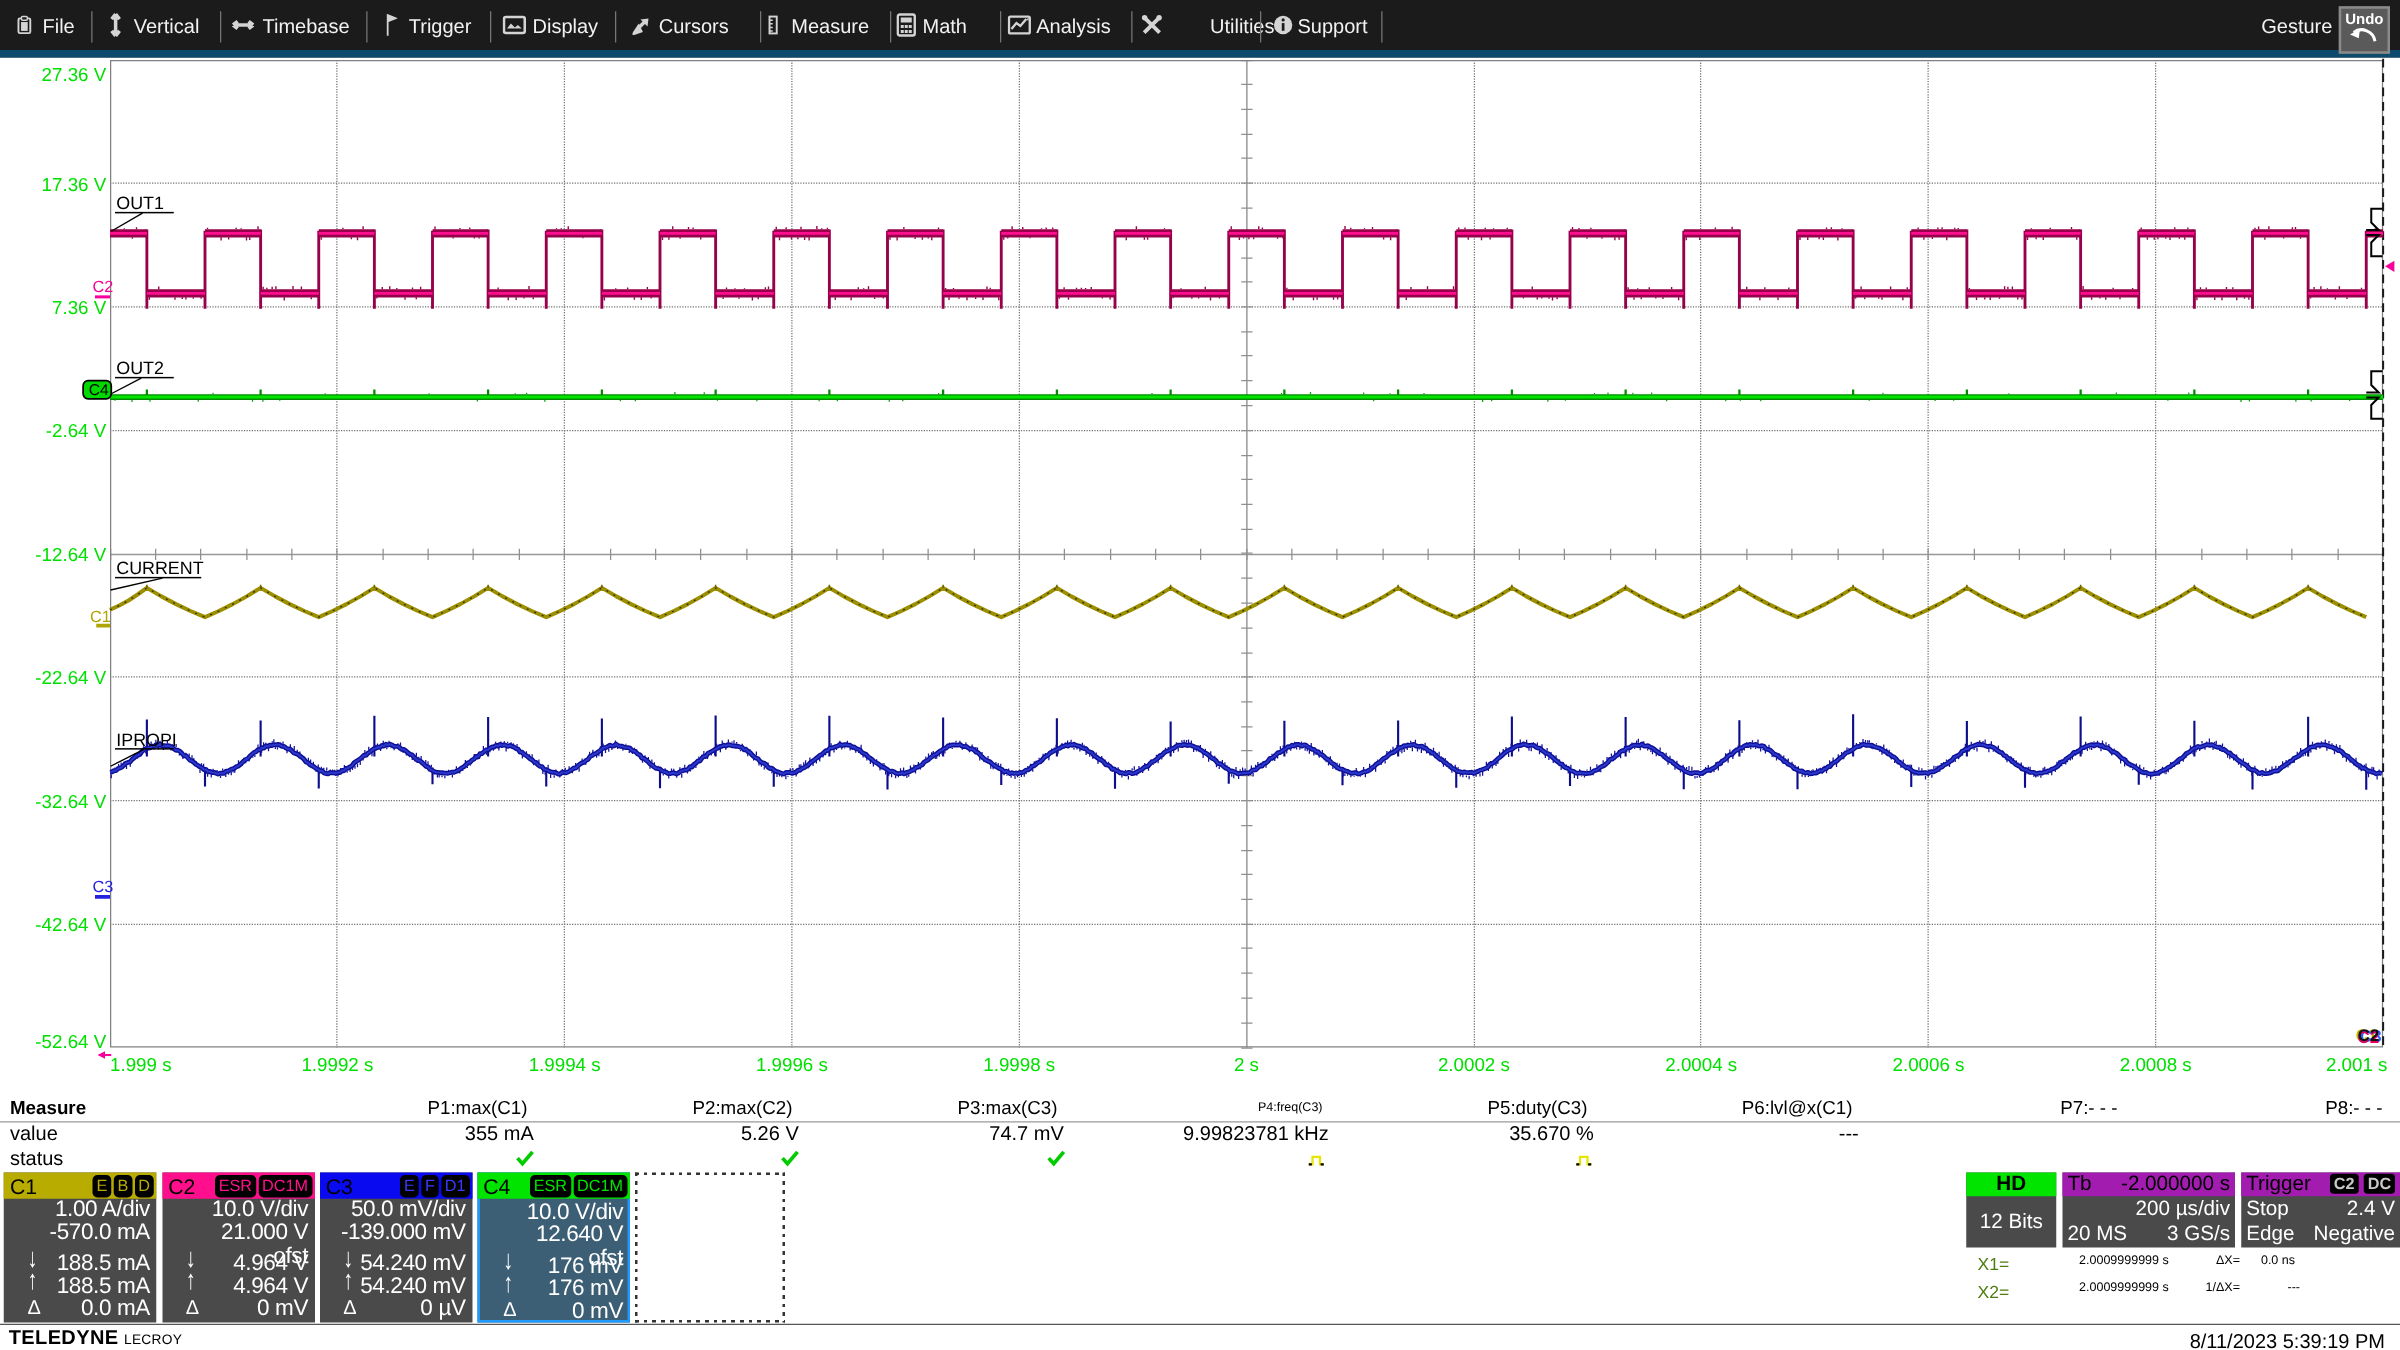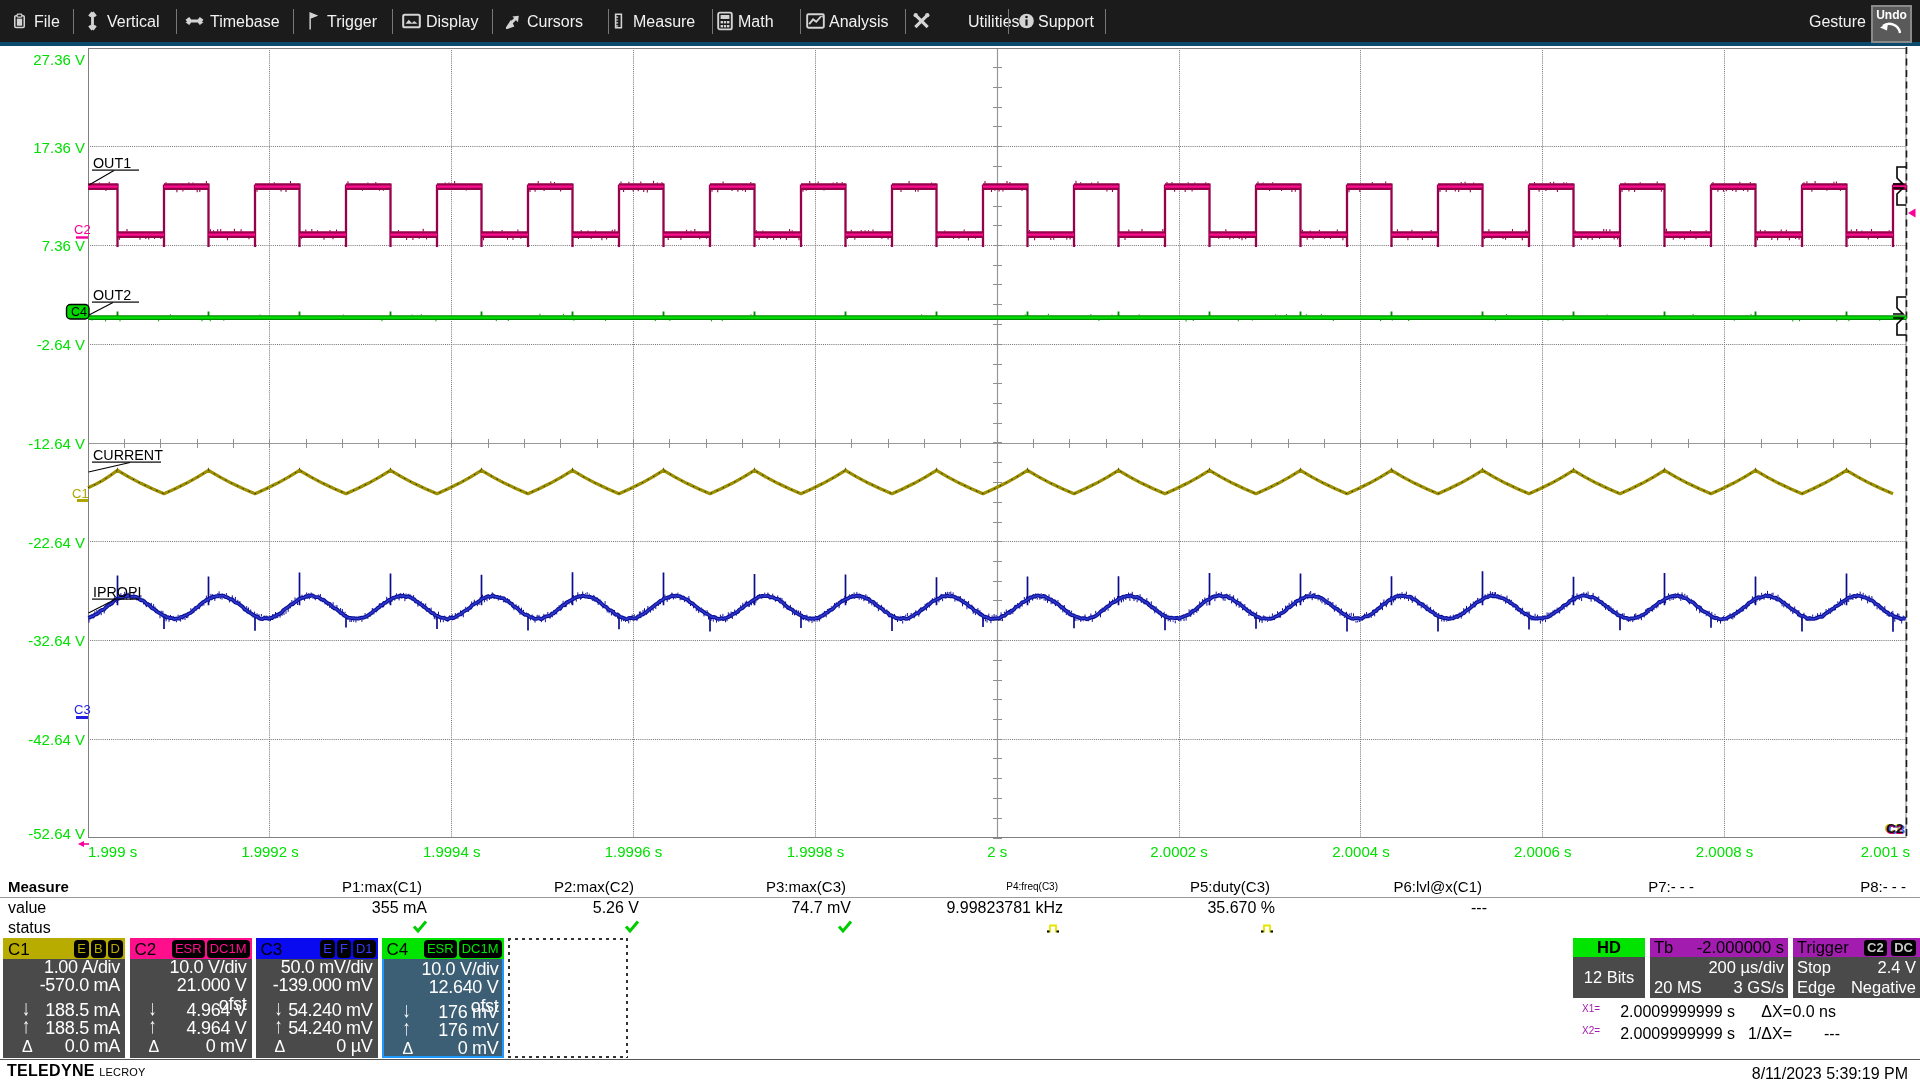--- a/index.html
+++ b/index.html
@@ -1,16 +1,16 @@
 <!DOCTYPE html>
 <html><head><meta charset="utf-8"><title>scope</title><style>
 *{margin:0;padding:0;box-sizing:border-box}
 html,body{width:1920px;height:1080px;background:#fff;font-family:"Liberation Sans",sans-serif;overflow:hidden;position:relative}
 .gfx{position:absolute;left:0;top:0;z-index:1}
-.menubar{position:absolute;left:0;top:0;width:1920px;height:46px;background:#1b1b1b;border-bottom:4px solid #0c4a6e;z-index:5}
+.menubar{position:absolute;left:0;top:0;width:1920px;height:46px;background:#1b1b1b;border-bottom:6px solid #0c4a6e;z-index:5}
 .mi{position:absolute;top:50%;transform:translateY(-50%);line-height:0}
 .mt{position:absolute;top:13px;font-size:16px;color:#f2f2f2}
 .msep{position:absolute;top:9px;width:1px;height:25px;background:#777}
 .undo{position:absolute;left:1871px;top:5px;width:41px;height:38px;background:#5a5a5a;border:2.5px solid #8a8a8a;text-align:center}
 .undot{font-size:12px;font-weight:bold;color:#fff;line-height:13px;margin-top:2px}
 .hline{position:absolute;left:0;width:1920px;height:1px;background:#9a9a9a;z-index:2}
 .hline2{position:absolute;left:0;width:1920px;height:1px;background:#555;z-index:2}
 .meas-label{position:absolute;font-size:16px;color:#000;z-index:2;line-height:19px}
 .meas-cell{position:absolute;font-size:16px;color:#000;text-align:right;z-index:2;line-height:19px}
 .chbox{position:absolute;top:938px;width:122px;height:120px;background:#4a4a4a;z-index:3}
@@ -30,22 +30,22 @@
 .chbox.hl .chrow{right:3px}
 .r1{top:20px}.r2{top:38px}.r3{top:63px}.r4{top:81px}.r5{top:99px}
 .arr{position:absolute;left:2px;bottom:0;font-size:16px}
 .r3 .arr,.r4 .arr{transform:scaleY(1.35);transform-origin:bottom}
 .ibox{position:absolute;top:938px;height:60px;background:#4a4a4a;z-index:3}
 .ihead{height:19px;background:#a21caf;color:#000;font-size:16.5px;line-height:18px;padding:0 4px;overflow:hidden}
 .ibody{color:#fff;font-size:16.5px}
 .ir{height:20px;line-height:20px;padding:0 4px;overflow:hidden}
 .tchip{display:inline-block;background:#000;color:#c8c8c8;border-radius:3px;font-size:13px;font-weight:bold;line-height:16px;padding:0 3px;vertical-align:1px}
 .xrow{position:absolute;z-index:3;height:19px}
-.xl{position:absolute;font-size:10px;color:#a21caf}
-.xr{position:absolute;font-size:16px;color:#000;text-align:right}
+.xl{position:absolute;font-size:14px;color:#4d7c0f}
+.xr{position:absolute;font-size:10px;color:#000;text-align:right}
 .logo{position:absolute;left:7px;top:1062px;z-index:3;color:#000}
 .td{font-size:16px;font-weight:bold;letter-spacing:0.3px}
 .lc{font-size:11px;letter-spacing:0.2px}
 .date{position:absolute;top:1065px;left:1708px;width:200px;text-align:right;font-size:16px;color:#000;z-index:3}
 </style></head>
 <body>
 <svg class="gfx" width="1920" height="1080" viewBox="0 0 1920 1080" font-family="Liberation Sans, sans-serif">
     <rect x="88" y="48" width="1818.5" height="790" fill="#ffffff"></rect>
 <line x1="269.5" y1="48.0" x2="269.5" y2="838.0" stroke="#737373" stroke-width="1" stroke-dasharray="1 1.1"></line>
 <line x1="451.5" y1="48.0" x2="451.5" y2="838.0" stroke="#737373" stroke-width="1" stroke-dasharray="1 1.1"></line>

